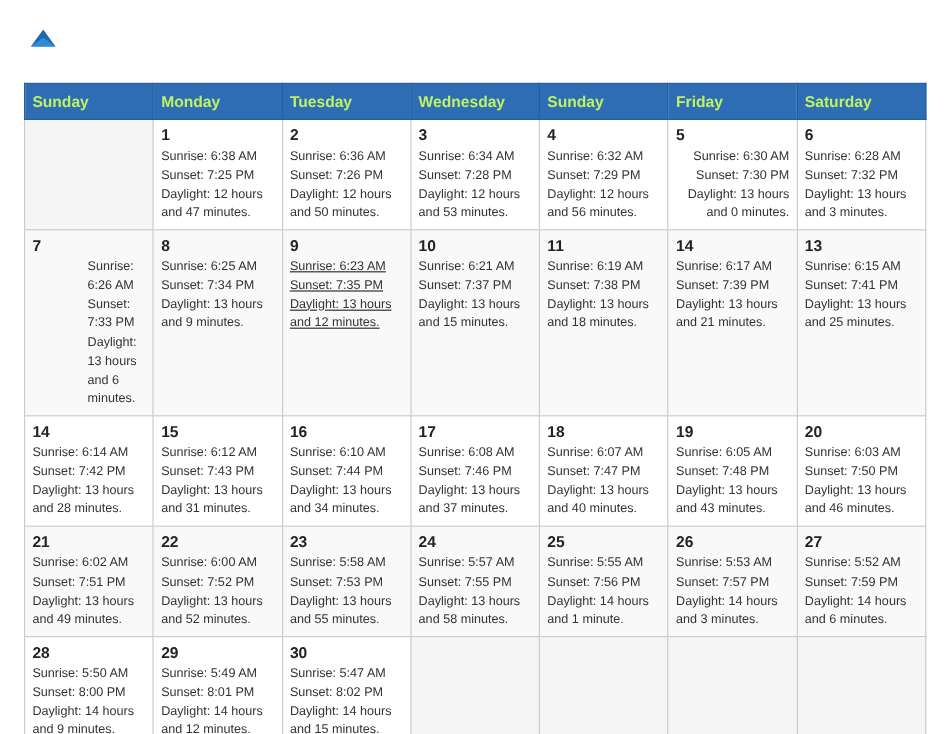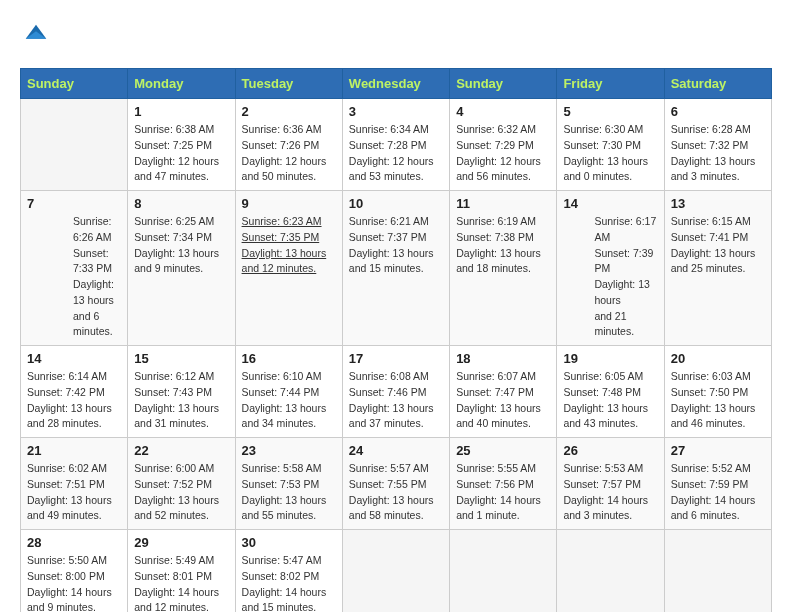--- a/index.html
+++ b/index.html
@@ -145,21 +145,21 @@
         </td>
         <td>
           <span class="day-number">4</span>
           <div class="day-info" style="white-space: pre-line;">Sunrise: 6:32 AM
 Sunset: 7:29 PM
 Daylight: 12 hours
 and 56 minutes.</div>
         </td>
         <td>
           <span class="day-number">5</span>
-          <div class="day-info" style="white-space: pre-line;">Sunrise: 6:30 AM
+          <div class="day-info" style="white-space: pre-line; text-align: right;">Sunrise: 6:30 AM
 Sunset: 7:30 PM
 Daylight: 13 hours
 and 0 minutes.</div>
         </td>
         <td>
           <span class="day-number">6</span>
           <div class="day-info" style="white-space: pre-line;">Sunrise: 6:28 AM
 Sunset: 7:32 PM
 Daylight: 13 hours
 and 3 minutes.</div>
@@ -196,21 +196,21 @@
         </td>
         <td>
           <span class="day-number">11</span>
           <div class="day-info" style="white-space: pre-line;">Sunrise: 6:19 AM
 Sunset: 7:38 PM
 Daylight: 13 hours
 and 18 minutes.</div>
         </td>
         <td>
           <span class="day-number">14</span>
-          <div class="day-info" style="white-space: pre-line; margin-left: 31px;">Sunrise: 6:17 AM
+          <div class="day-info" style="white-space: pre-line;">Sunrise: 6:17 AM
 Sunset: 7:39 PM
 Daylight: 13 hours
 and 21 minutes.</div>
         </td>
         <td>
           <span class="day-number">13</span>
           <div class="day-info" style="white-space: pre-line;">Sunrise: 6:15 AM
 Sunset: 7:41 PM
 Daylight: 13 hours
 and 25 minutes.</div>

